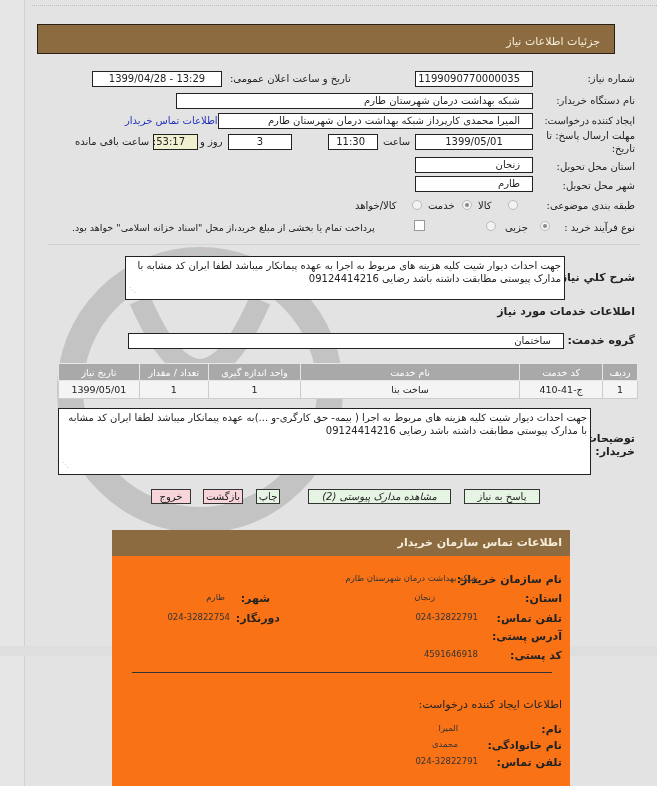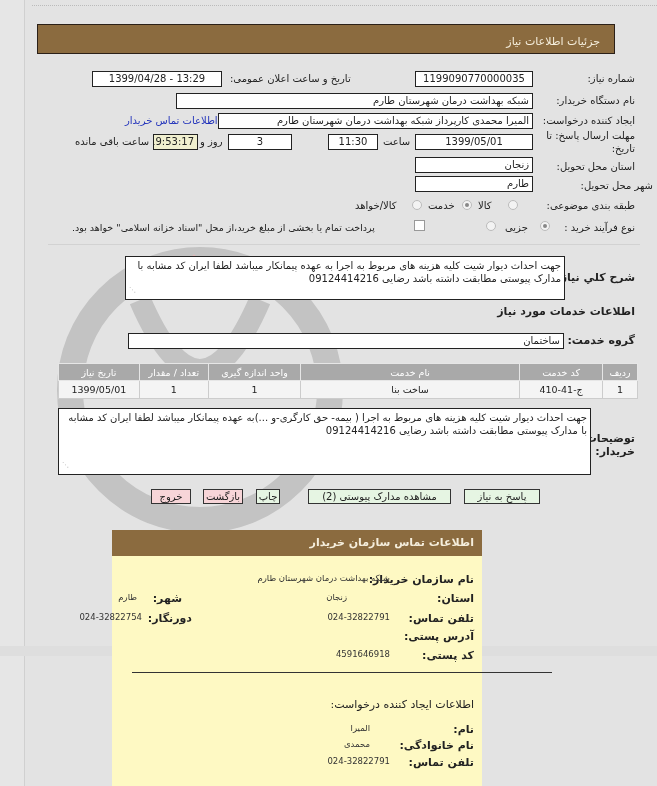--- a/index.html
+++ b/index.html
@@ -2,37 +2,37 @@
 <html><head>
 <meta charset="utf-8">
 <style>
   * { box-sizing: border-box; margin: 0; padding: 0; }
   body { width: 657px; height: 786px; background: #e3e3e3; font-family: "DejaVu Sans", sans-serif; font-size: 10px; color: #222; position: relative; overflow: hidden; direction: rtl; }
   .topline { position: absolute; top: 5px; left: 32px; right: 0; border-top: 1px dotted #bbb; }
   .leftbar { position: absolute; top: 0; left: 0; width: 25px; height: 786px; border-left: none; border-right: 1px solid #d0d0d0; background: #e6e6e6; }
   .title-bar { position: absolute; top: 24px; left: 37px; width: 578px; height: 30px; background: #8b6b3f; border: 1px solid #2b2018; color: #f5eedc; font-size: 11px; padding: 10px 14px 0 0; }
   .lbl { position: absolute; font-size: 10px; color: #222; white-space: nowrap; }
   .lbl.bold { font-weight: bold; font-size: 11px; }
-  .box { position: absolute; background: #fff; border: 1px solid #222; height: 16px; font-size: 10px; line-height: 14px; padding: 0 3px; white-space: nowrap; overflow: hidden; }
+  .box { position: absolute; background: #fff; border: 1px solid #222; height: 16px; font-size: 10px; line-height: 14px; padding: 0 12px; white-space: nowrap; overflow: hidden; }
   .box.center { text-align: center; }
   .box.yellow { background: #f0efcf; }
   .link { position: absolute; color: #2233bb; font-size: 10px; cursor: pointer; }
   .radio { position: absolute; width: 10px; height: 10px; border-radius: 50%; border: 1px solid #bbb; background: #f3f3f3; }
   .radio.on::after { content: ""; position: absolute; top: 2px; left: 2px; width: 4px; height: 4px; border-radius: 50%; background: #888; }
   .checkbox { position: absolute; width: 11px; height: 11px; border: 1px solid #999; background: #fff; }
   .sep { position: absolute; left: 0; right: 0; border-top: 1px solid #d2d2d2; }
   .textarea { position: absolute; background: #fff; border: 1px solid #222; font-size: 10px; line-height: 13px; padding: 2px 3px; text-align: right; }
   .resize { position: absolute; bottom: 2px; left: 3px; color: #aaa; font-size: 7px; }
   table.svc { position: absolute; top: 363px; left: 58px; width: 580px; border-collapse: collapse; font-size: 9.5px; }
   table.svc th { background: #a9a9a9; color: #fff; font-weight: normal; height: 17px; border: 1px solid #e6e6e6; padding: 0 4px; }
   table.svc td { background: #f4f4f4; height: 18px; border: 1px solid #ccc; text-align: center; padding: 0 4px; }
   .btn { position: absolute; top: 489px; height: 15px; border: 1px solid #333; font-size: 10px; text-align: center; line-height: 13px; cursor: pointer; }
   .btn.green { background: #e6f5e3; }
   .btn.pink { background: #f7d5d8; }
-  .contact { position: absolute; top: 530px; left: 112px; width: 370px; height: 256px; background: #fef9c3; }
+  .contact { position: absolute; top: 530px; left: 112px; width: 458px; height: 256px; background: #f97316; }
   .contact-head { height: 26px; background: #8b6b3f; color: #f5eedc; font-size: 11px; font-weight: bold; padding: 6px 8px 0 0; }
   .c-lbl { position: absolute; font-size: 11px; font-weight: bold; color: #222; white-space: nowrap; }
   .c-val { position: absolute; font-size: 8.5px; color: #333; white-space: nowrap; }
   .c-rule { position: absolute; top: 142px; left: 20px; width: 420px; border-top: 1px solid #333; }
   .bottom-strip { position: absolute; top: 646px; left: 0; right: 0; height: 10px; background: #dedede; }
   .watermark { position: absolute; top: 240px; left: 50px; width: 300px; height: 300px; pointer-events: none; opacity: 0.35; }
 </style>
 </head>
 <body>
 
@@ -48,37 +48,37 @@
 </svg>
 
 <span class="lbl" style="top:73px; right:22px;">شماره نیاز:</span>
 <div class="box center" style="top:71px; left:415px; width:118px;">1199090770000035</div>
 <span class="lbl" style="top:73px; left:230px;">تاریخ و ساعت اعلان عمومی:</span>
 <div class="box center" style="top:71px; left:92px; width:130px; direction:ltr;">1399/04/28 - 13:29</div>
 
 <span class="lbl" style="top:95px; right:22px;">نام دستگاه خریدار:</span>
 <div class="box" style="top:93px; left:176px; width:357px;">شبکه بهداشت درمان شهرستان طارم</div>
 
-<span class="lbl" style="top:115px; right:22px;">ایجاد کننده درخواست:</span>
+<span class="lbl" style="top:115px; right:22px;font-family:Liberation Serif, serif;">ایجاد کننده درخواست:</span>
 <div class="box" style="top:113px; left:218px; width:315px;">المیرا محمدی کارپرداز شبکه بهداشت درمان شهرستان طارم</div>
 <span class="link" style="top:115px; left:125px;">اطلاعات تماس خریدار</span>
 
 <span class="lbl" style="top:130px; right:22px;">مهلت ارسال پاسخ: تا</span>
 <span class="lbl" style="top:143px; right:22px;">تاریخ:</span>
 <div class="box center" style="top:134px; left:415px; width:118px;">1399/05/01</div>
 <span class="lbl" style="top:136px; left:383px;">ساعت</span>
 <div class="box center" style="top:134px; left:328px; width:50px;">11:30</div>
 <div class="box center" style="top:134px; left:228px; width:64px;">3</div>
 <span class="lbl" style="top:136px; left:200px;">روز و</span>
 <div class="box center yellow" style="top:134px; left:153px; width:45px;">19:53:17</div>
 <span class="lbl" style="top:136px; left:75px;">ساعت باقی مانده</span>
 
 <span class="lbl" style="top:161px; right:22px;">استان محل تحویل:</span>
 <div class="box" style="top:157px; left:415px; width:118px;">زنجان</div>
-<span class="lbl" style="top:180px; right:4px;margin-left:34px;">شهر محل تحویل:</span>
+<span class="lbl" style="top:180px; right:22px;margin-left:34px;">شهر محل تحویل:</span>
 <div class="box" style="top:176px; left:415px; width:118px;">طارم</div>
 
 <span class="lbl" style="top:200px; right:22px;">طبقه بندی موضوعی:</span>
 <div class="radio" style="top:200px; left:508px;"></div>
 <span class="lbl" style="top:200px; left:478px;">کالا</span>
 <div class="radio on" style="top:200px; left:462px;"></div>
 <span class="lbl" style="top:200px; left:428px;">خدمت</span>
 <div class="radio" style="top:200px; left:412px;"></div>
 <span class="lbl" style="top:200px; left:355px;">کالا/خواهد</span>
 
@@ -118,21 +118,21 @@
     <td>1</td>
     <td>1399/05/01</td>
   </tr>
 </tbody>
   </table>
 
 <span class="lbl bold" style="top:432px; right:22px; width:40px; white-space:normal; text-align:right;">توضیحات خریدار:</span>
 <div class="textarea" style="top:408px; left:58px; width:533px; height:67px;"><span>جهت احداث دیوار شیت کلیه هزینه های مربوط به اجرا ( بیمه- حق کارگری-و ...)به عهده پیمانکار میباشد لطفا ایران کد مشابه با مدارک پیوستی مطابقت داشته باشد رضایی 09124414216</span><span class="resize">⋰</span></div>
 
 <div class="btn green" style="left:464px; width:76px;">پاسخ به نیاز</div>
-<div class="btn green" style="left:308px; width:143px;">مشاهده مدارک پیوستی (2)</div>
+<div class="btn green" style="left:308px; width:143px;font-style:italic;">مشاهده مدارک پیوستی (2)</div>
 <div class="btn green" style="left:256px; width:24px;">چاپ</div>
 <div class="btn pink" style="left:203px; width:40px;">بازگشت</div>
 <div class="btn pink" style="left:151px; width:40px;">خروج</div>
 
 <div class="bottom-strip"></div>
 
 <div class="contact">
   <div class="contact-head">اطلاعات تماس سازمان خریدار</div>
   <span class="c-lbl" style="top:43px; right:8px;">نام سازمان خریدار:</span>
   <span class="c-val" style="top:43px; right:92px;">شبکه بهداشت درمان شهرستان طارم</span>

